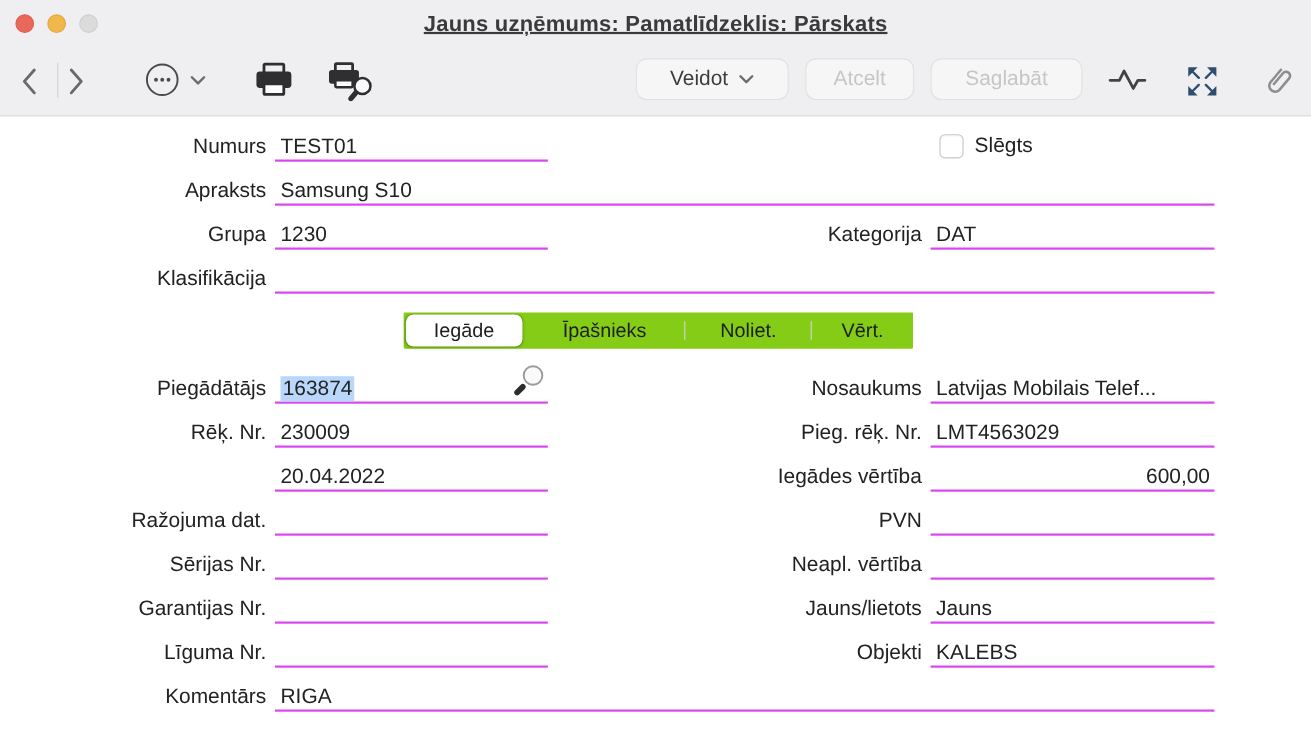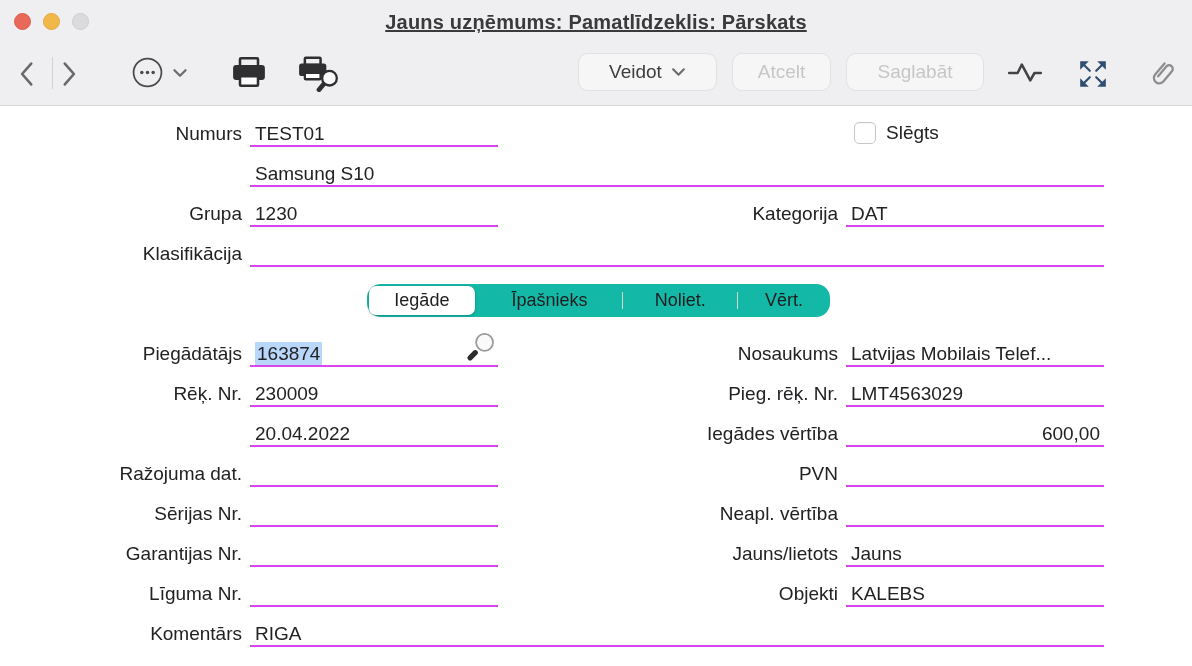--- a/index.html
+++ b/index.html
@@ -73,21 +73,21 @@
     box-shadow:inset 0 1px 1px rgba(0,0,0,.04);
   }
   .checkbox-label {
     position:absolute; left:886px; top:14px; height:26px; line-height:26px;
     font-size:19px; color:#222224;
   }
 
   
   .segments {
     position:absolute; left:367px; top:178px; width:463px; height:33px;
-    background:#14b8a6; border-radius:14px;
+    background:#84cc16; border-radius:1px;
     display:flex; align-items:center;
   }
   .seg {
     position:relative; height:33px; display:flex; align-items:center; justify-content:center;
     font-size:18px; color:#1d1d1f; cursor:default;
   }
   .seg.selected {
     background:#fff; height:29px; margin:2px; border-radius:7px;
     box-shadow:0 1px 3px rgba(0,0,0,.22), 0 0 1px rgba(0,0,0,.15);
   }
@@ -199,20 +199,21 @@
 
   <div class="content">
 
     <div class="lblL" style="top:15px;">Numurs</div>
     <div class="fld fldL" style="top:15px;">
       <span>TEST01</span>
     </div>
     <div class="checkbox"></div>
     <div class="checkbox-label">Slēgts</div>
 
+    <div class="lblL" style="top:55px;">Apraksts</div>
     <div class="fld fldF" style="top:55px;">
       <span>Samsung S10</span>
     </div>
 
     <div class="lblL" style="top:95px;">Grupa</div>
     <div class="fld fldL" style="top:95px;">
       <span>1230</span>
     </div>
     <div class="lblR" style="top:95px;">Kategorija</div>
     <div class="fld fldR" style="top:95px;">

